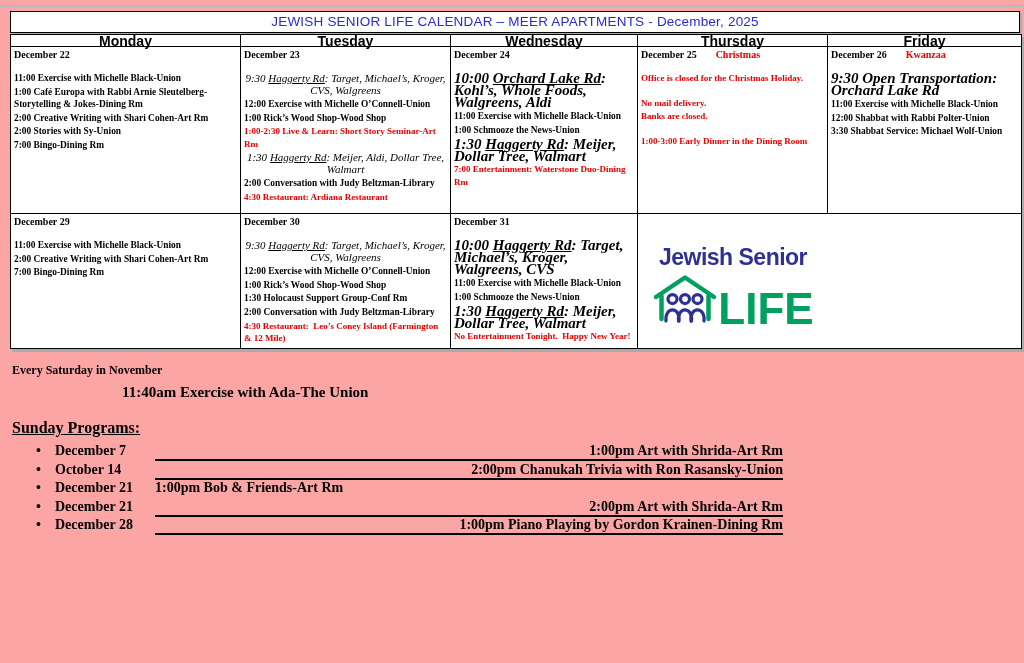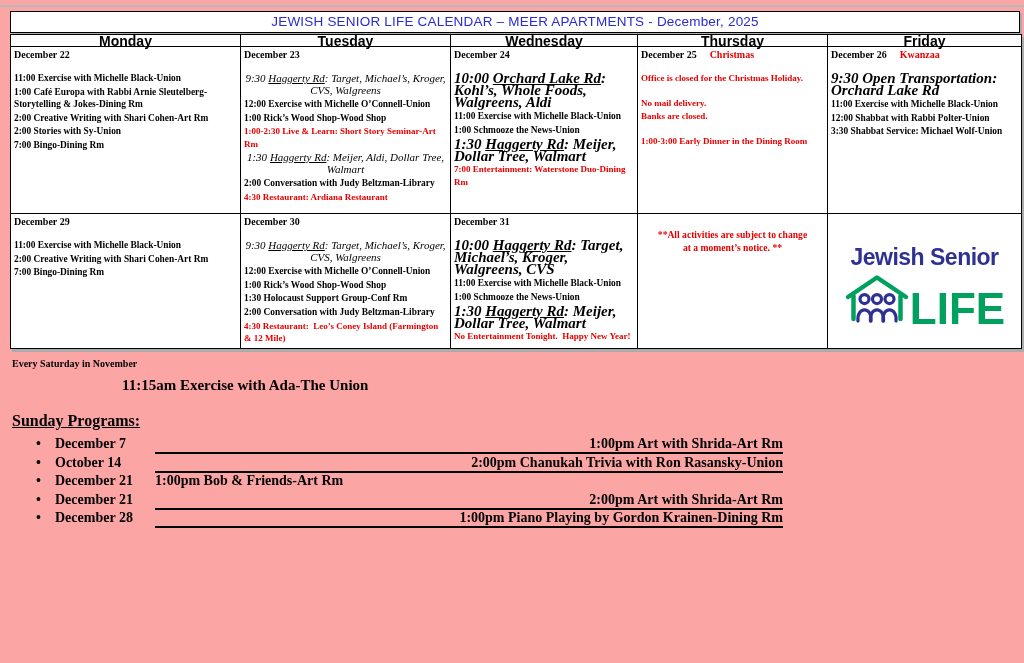--- a/index.html
+++ b/index.html
@@ -19,21 +19,21 @@
     grid-template-rows:12px 167px 134px;
     border:1px solid #000;box-shadow:2px 3px 0 #ababab;background:#fff;}
   .hcell{border-right:1px solid #000;border-bottom:1px solid #000;
     font-family:"Liberation Sans",sans-serif;font-weight:bold;font-size:14px;
     text-align:center;line-height:12px;}
   .cell{border-right:1px solid #000;border-bottom:1px solid #000;
     padding:2px 3px;overflow:hidden;}
   .c4{border-right:none;}
   .r1{border-bottom:none;}
   .dateline{font-size:10px;font-weight:bold;line-height:12px;}
-  .tag{color:var(--red);margin-left:13px;}
+  .tag{color:var(--red);margin-left:19px;}
   .ev{font-weight:bold;font-size:9.4px;line-height:12.2px;margin:0 0 1.5px 0;
       white-space:pre-wrap;}
   .ev.red{color:var(--red);font-size:9px;}
   .ev.trip{font-style:italic;font-size:15px;}
   .ev.trip-sm{font-style:italic;font-size:11px;font-weight:normal;text-align:center;}
   .ev .u{text-decoration:underline;}
   .gap{height:11px;}
 
   
   .note-cell{padding-top:14px;text-align:center;color:var(--red);
@@ -42,21 +42,21 @@
   
   .logo-cell{display:flex;flex-direction:column;align-items:center;padding-top:30px;
     font-family:"Liberation Sans",sans-serif;}
   .logo-top{color:var(--navy);font-size:23px;font-weight:700;letter-spacing:-.5px;line-height:27px;}
   .logo-bottom{display:flex;align-items:flex-end;margin-top:2px;}
   .logo-life{color:var(--green);font-size:44px;font-weight:800;line-height:40px;letter-spacing:0;}
 
   
   .bottom{position:absolute;left:12px;top:353px;width:1000px;color:#000;}
   .h-underline{font-size:16px;font-weight:bold;text-decoration:underline;line-height:19px;}
-  .sat-sub{font-size:10px;font-weight:bold;line-height:19px;margin-top:1px;}
+  .sat-sub{font-size:12px;font-weight:bold;line-height:19px;margin-top:8px;}
   .sat-entry{font-size:15px;font-weight:bold;margin:3px 0 0 110px;line-height:19px;}
   .sun{margin-top:16px;}
   .sun-list{margin-top:6px;}
   .sun-item{display:flex;align-items:baseline;height:18.6px;padding-left:24px;
     font-size:14px;font-weight:bold;}
   .bullet{width:19px;font-size:14px;}
   .sdate{width:100px;}
   .sprog{width:628px;}
   .sprog.ul{border-bottom:2px solid #000;text-align:right;}
 </style>
@@ -137,24 +137,20 @@
         <div class="ev red"><span>4:30 Restaurant:  Leo’s Coney Island (Farmington &amp; 12 Mile)</span></div>
       </div>
       <div class="cell c2 r1">
         <div class="dateline"><span class="date">December 31</span></div>
         <div class="gap"></div>
         <div class="ev trip"><span>10:00 </span><span class="u">Haggerty Rd</span><span>: Target, Michael’s, Kroger, Walgreens, CVS</span></div>
         <div class="ev normal"><span>11:00 Exercise with Michelle Black-Union</span></div>
         <div class="ev normal"><span>1:00 Schmooze the News-Union</span></div>
         <div class="ev trip"><span>1:30 </span><span class="u">Haggerty Rd</span><span>: Meijer, Dollar Tree, Walmart</span></div>
         <div class="ev red"><span>No Entertainment Tonight.  Happy New Year!</span></div>
-      </div>
-      <div class="cell c3 r1 note-cell">
-        <div>**All activities are subject to change</div>
-        <div>at a moment’s notice. **</div>
       </div>
       <div class="cell c4 r1 logo-cell">
         <div class="logo-top">Jewish Senior</div>
         <div class="logo-bottom">
           <span><svg viewBox="0 0 132 104" width="66" height="52" aria-hidden="true">
               <path d="M8 48 L66 9 L124 48" fill="none" stroke="#00a05f" stroke-width="9" stroke-linecap="round" stroke-linejoin="round"></path>
               <path d="M19 46 V92" fill="none" stroke="#00a05f" stroke-width="9" stroke-linecap="round"></path>
               <path d="M113 46 V92" fill="none" stroke="#00a05f" stroke-width="9" stroke-linecap="round"></path>
               <g fill="none" stroke="#2e3192" stroke-width="6.5" stroke-linecap="round">
                 <circle cx="41" cy="52" r="9"></circle>
@@ -165,21 +161,21 @@
                 <path d="M78 96 C75 66, 107 66, 104 96"></path>
               </g>
             </svg></span>
           <span class="logo-life">LIFE</span>
         </div>
       </div>
     </div>
   <div class="bottom">
     <div class="sat">
       <div class="sat-sub">Every Saturday in November</div>
-      <div class="sat-entry">11:15am Exercise with Ada-The Union</div>
+      <div class="sat-entry">11:40am Exercise with Ada-The Union</div>
     </div>
     <div class="sun">
       <div class="h-underline">Sunday Programs:</div>
       <div class="sun-list" id="sunList">
           <div class="sun-item">
             <span class="bullet">•</span>
             <span class="sdate">December 7</span>
             <span class="sprog ul">1:00pm Art with Shrida-Art Rm</span>
           </div>
           <div class="sun-item">

